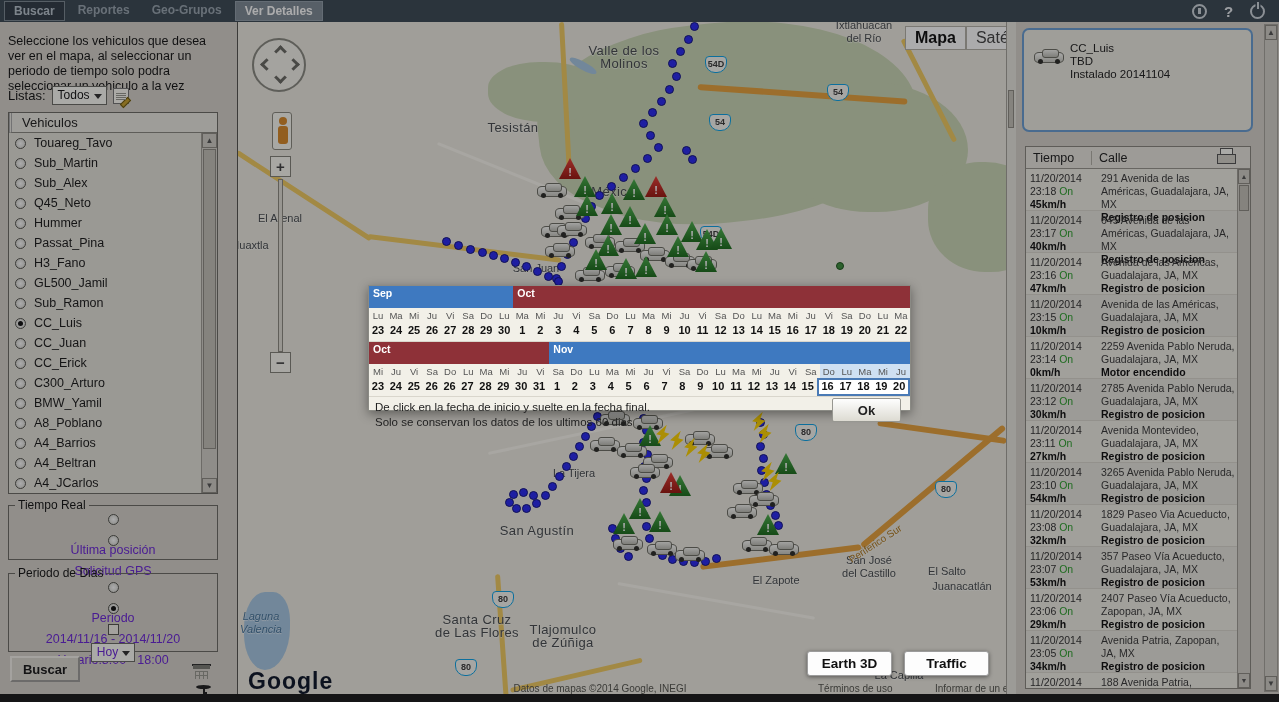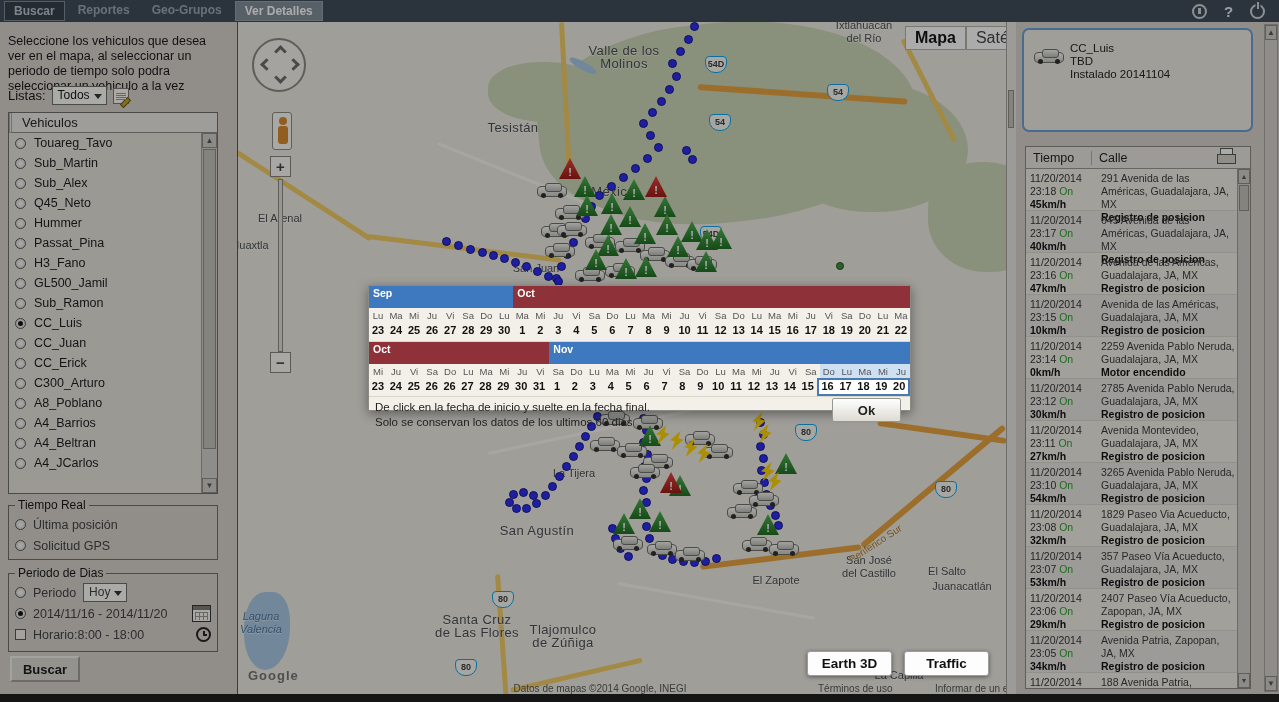--- a/index.html
+++ b/index.html
@@ -37,21 +37,21 @@
   .radio.checked:after{content:"";position:absolute;left:2px;top:2px;width:5px;height:5px;border-radius:50%;background:#111;}
   .chk{width:11px;height:11px;background:#f4f2ea;border:1px solid #55554f;flex:0 0 auto;}
   .sb{position:absolute;background:#d5d2ca;border-left:1px solid #a19e96;}
   .sb-btn{position:absolute;left:0;width:100%;height:15px;background:#d2cfc7;border:1px solid #8f8c84;color:#555;font-size:8px;line-height:13px;text-align:center;cursor:pointer;}
   .sb-thumb{position:absolute;left:1px;background:#c6c3ba;border:1px solid #8f8c84;cursor:pointer;}
   #vlist-sb{right:0;top:20px;width:16px;bottom:0;}
   fieldset{position:absolute;left:8px;width:210px;border:1px solid #6e6d66;margin:0;padding:2px 6px 4px 6px;}
   fieldset legend{font-size:12px;color:#151515;padding:0 3px;}
   #fs-tiempo{top:476px;height:62px;}
   #fs-periodo{top:544px;height:86px;}
-  .frow{display:flex;align-items:center;gap:7px;height:21px;font-size:12.5px;color:#404040;}
+  .frow{display:flex;align-items:center;gap:18px;height:21px;font-size:12.5px;color:#6d28d9;flex-direction:column;}
   .cal-ic{width:19px;height:17px;border:1px solid #333;background:#faf9f2;position:relative;margin-left:auto;cursor:pointer;}
   .cal-ic:before{content:"";position:absolute;left:0;top:0;width:100%;height:4px;background:#7d7d76;}
   .cal-ic:after{content:"";position:absolute;left:2px;top:6px;width:13px;height:8px;background:repeating-linear-gradient(90deg,#9a9a90 0 1px,transparent 1px 4px),repeating-linear-gradient(#9a9a90 0 1px,transparent 1px 4px);}
   .clock-ic{width:15px;height:15px;border:2px solid #222;border-radius:50%;position:relative;margin-left:auto;cursor:pointer;}
   .clock-ic:before{content:"";position:absolute;left:5px;top:2px;width:1.5px;height:4px;background:#222;}
   .clock-ic:after{content:"";position:absolute;left:5px;top:5px;width:4px;height:1.5px;background:#222;}
   #buscar-btn{position:absolute;left:10px;top:634px;width:70px;height:26px;background:#dcd9d1;border:2px outset #f4f2ec;font-size:13px;font-weight:bold;color:#1a1a1a;cursor:pointer;}
 
   
   #map{position:absolute;left:238px;top:22px;width:768px;height:672px;background:#efece2;overflow:hidden;cursor:grab;}
@@ -78,21 +78,21 @@
   #pan-ctl{position:absolute;left:14px;top:16px;width:54px;height:54px;border-radius:50%;background:rgba(250,249,244,.55);border:2px solid #8a8a82;z-index:10;cursor:pointer;}
   .pan-ar{position:absolute;width:9px;height:9px;border-left:3px solid #6b6b64;border-top:3px solid #6b6b64;}
   #pegman{position:absolute;left:34px;top:90px;width:20px;height:38px;background:#fbfaf3;border:1px solid #8c8a80;border-radius:3px;z-index:10;cursor:pointer;}
   #pegman:before{content:"";position:absolute;left:6px;top:4px;width:8px;height:8px;border-radius:50%;background:#d98a2a;}
   #pegman:after{content:"";position:absolute;left:5px;top:13px;width:10px;height:18px;border-radius:3px;background:#d98a2a;}
   .zbox{position:absolute;left:32px;width:21px;height:21px;background:#faf9f2;border:1px solid #84837a;text-align:center;font-size:15px;font-weight:bold;color:#444;line-height:19px;z-index:10;cursor:pointer;}
   #ztrack{position:absolute;left:40px;top:157px;width:5px;height:173px;background:#e3e0d7;border:1px solid #8d8b82;z-index:9;cursor:pointer;}
   #maptype{position:absolute;left:667px;top:4px;display:flex;z-index:11;}
   .mt-btn{background:#fff;border:1px solid #b5b2a9;font-size:16px;padding:2px 9px;color:#444;cursor:pointer;}
   .mt-btn.on{font-weight:bold;color:#111;}
-  #gwm{position:absolute;left:10px;top:646px;font-size:13px;font-weight:bold;color:#737373;letter-spacing:1px;z-index:3;}
+  #gwm{position:absolute;left:10px;top:646px;font-size:23px;font-weight:bold;color:#0f172a;letter-spacing:1px;z-index:3;}
   .attr{position:absolute;top:661px;font-size:10px;color:#55554f;z-index:3;white-space:nowrap;}
   
   #mid-sb{position:absolute;left:1006px;top:22px;width:10px;height:672px;background:#e9e7df;border-left:1px solid #a5a29a;z-index:5;}
   #mid-sb .sb-thumb{left:1px;top:68px;width:6px;height:38px;}
   
   #rightpanel{position:absolute;left:1016px;top:22px;width:263px;height:672px;background:#d8d4cc;z-index:5;}
   #vcard{position:absolute;left:6px;top:6px;width:231px;height:104px;border:2px solid #6b9fd4;border-radius:7px;background:#edebe2;}
   #vcard .car{left:10px;top:22px;}
   .vc-txt{position:absolute;left:46px;top:12px;font-size:11.5px;color:#222;line-height:13px;}
   #ptable{position:absolute;left:9px;top:124px;width:226px;height:543px;background:#f1efe8;border:1px solid #8b8880;overflow:hidden;}
@@ -214,20 +214,24 @@
             <div class="radio"></div>
             <div class="vlabel">CC_Juan</div>
           </div>
           <div class="vrow">
             <div class="radio"></div>
             <div class="vlabel">CC_Erick</div>
           </div>
           <div class="vrow">
             <div class="radio"></div>
             <div class="vlabel">C300_Arturo</div>
+          </div>
+          <div class="vrow">
+            <div class="radio"></div>
+            <div class="vlabel">BMW_Yamil</div>
           </div>
           <div class="vrow">
             <div class="radio"></div>
             <div class="vlabel">A8_Poblano</div>
           </div>
           <div class="vrow">
             <div class="radio"></div>
             <div class="vlabel">A4_Barrios</div>
           </div>
           <div class="vrow">

